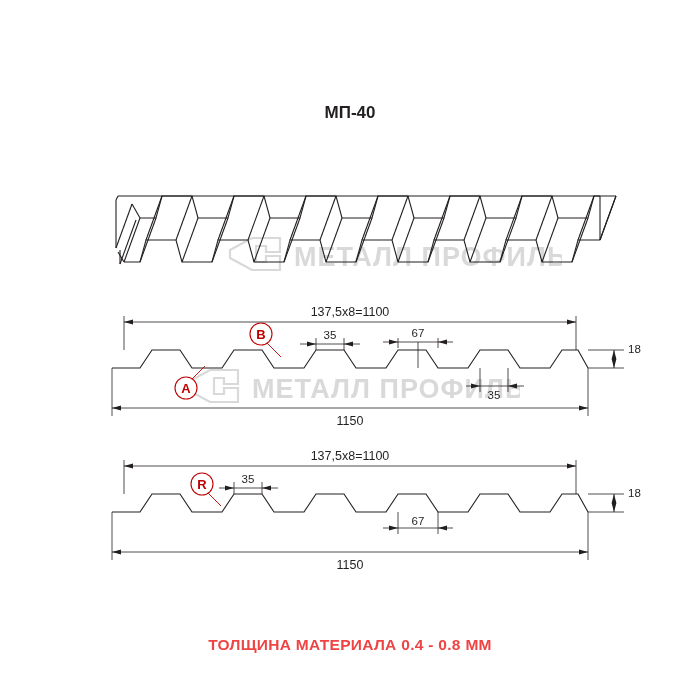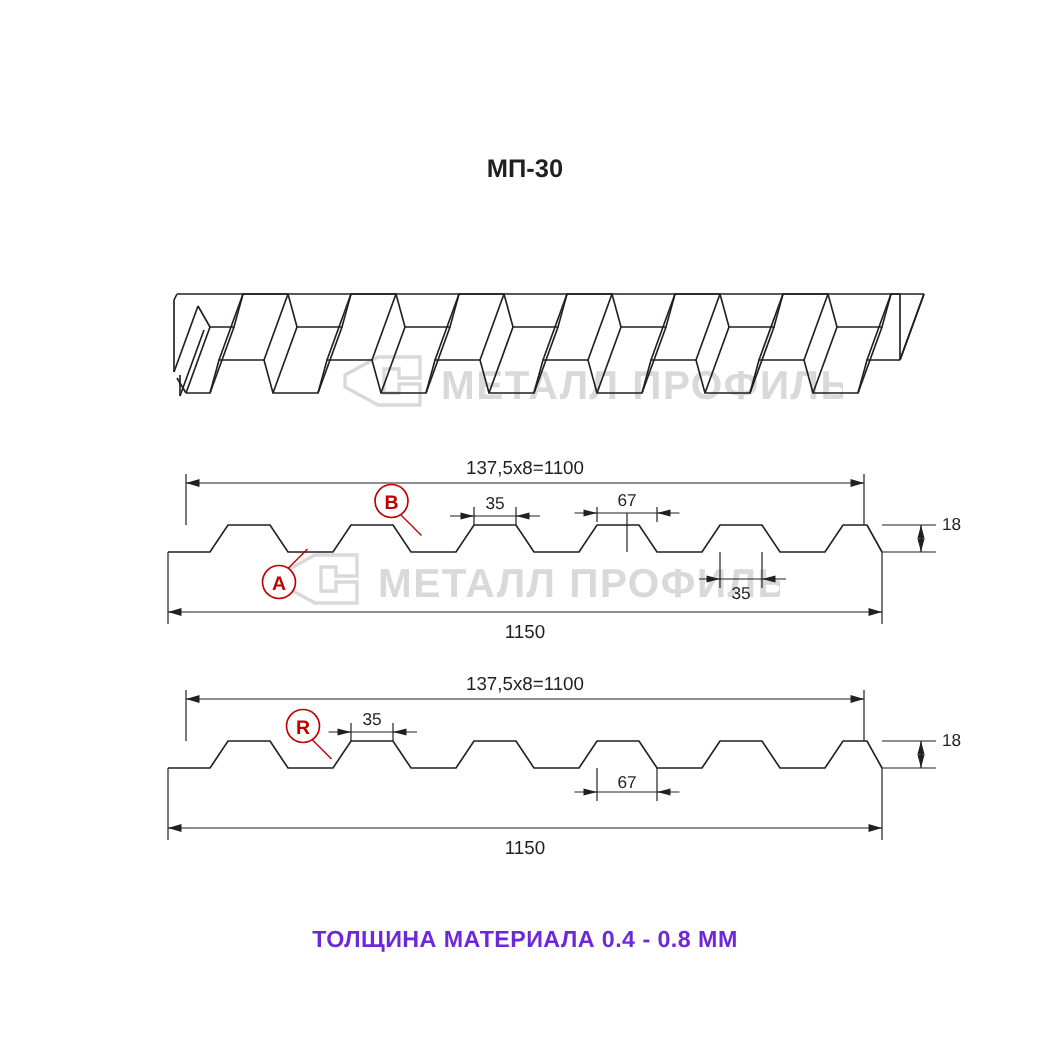--- a/index.html
+++ b/index.html
@@ -36,49 +36,49 @@
     top: 103px;
     left: 0;
     width: 700px;
     text-align: center;
     font-size: 17px;
     font-weight: bold;
     color: #231f20;
   }
   .footer-note {
     position: absolute;
-    top: 618px;
+    top: 636px;
     left: 0;
     width: 700px;
     text-align: center;
     font-size: 15.5px;
     font-weight: bold;
     letter-spacing: 0.3px;
-    color: #6d28d9;
+    color: #ef4444;
   }
   .drawing {
     position: absolute;
     top: 0;
     left: 0;
     width: 700px;
     height: 700px;
   }
   .wm {
     position: absolute;
     pointer-events: none;
     user-select: none;
   }
   .wm svg { display: block; }
 </style>
 </head>
 <body>
 
 <div class="page">
 
-  <div class="subtitle">МП-30</div>
+  <div class="subtitle">МП-40</div>
 
   <div class="wm" style="left:222px; top:228px;">
     <svg width="340" height="72" viewBox="0 0 340 72">
       <g fill="none" stroke="#d9d9d9" stroke-width="2.2">
         <path d="M8 22 L30 10 L58 10 L58 24 L44 24 L44 18 L34 18 L34 34 L44 34 L44 28 L58 28 L58 42 L30 42 L8 30 Z"></path>
       </g>
       <text x="72" y="38" font-family="Liberation Sans, sans-serif" font-size="27" font-weight="bold" fill="#d9d9d9" letter-spacing="1">МЕТАЛЛ ПРОФИЛЬ</text>
     </svg>
   </div>
 

